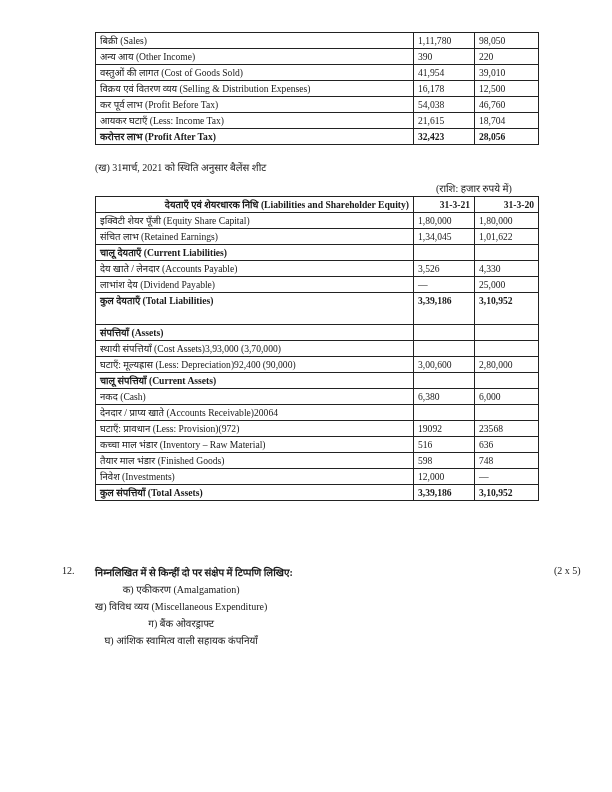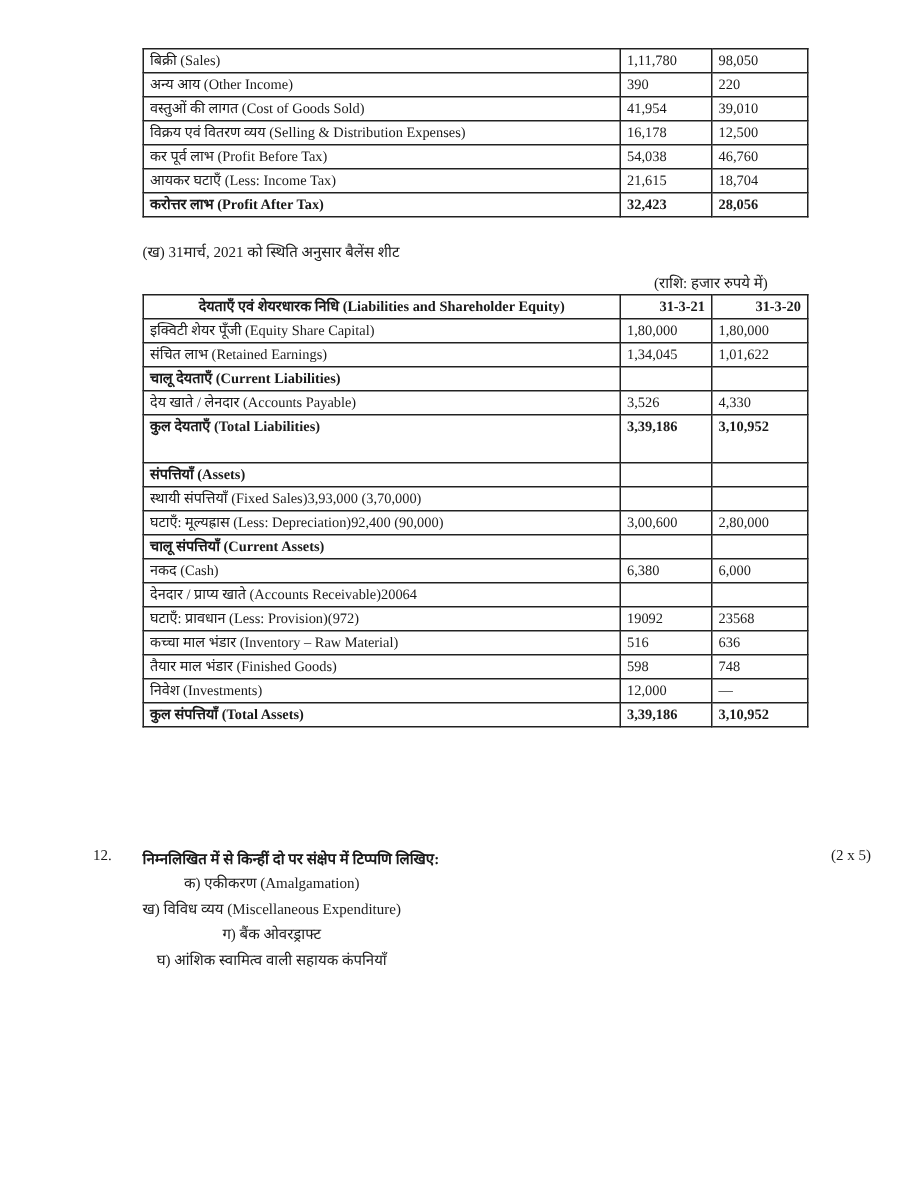--- a/index.html
+++ b/index.html
@@ -4,21 +4,21 @@
 <style>
   html, body { margin:0; padding:0; background:#ffffff; }
   body { width:612px; height:792px; position:relative; overflow:hidden;
          font-family:"Liberation Serif","DejaVu Serif",serif; color:#1a1a1a; font-size:9.6px; }
   table { border-collapse:collapse; position:absolute; table-layout:fixed; }
   td { border:1px solid #222; padding:0 4px; height:15px; line-height:15px; white-space:nowrap; overflow:hidden; vertical-align:top; }
   td.num { padding-left:4px;font-family:Liberation Serif, serif; }
   tr.bold td { font-weight:bold; }
   tr.tall td { height:31px;margin-left:36px; }
   th { border:1px solid #222; font-weight:bold; height:15px; line-height:15px; padding:0 4px; text-align:right; }
-  th.lbl { text-align:center; }
+  th.lbl { text-align:right; }
   #t1 { left:95px; top:32px; width:443px; border:1.5px solid #111; }
   #t2 { left:95px; top:196px; width:443px; border:1.5px solid #111; }
   col.c1 { width:318px; } col.c2 { width:61px; } col.c3 { width:64px; }
   .caption { position:absolute; left:95px; top:160px; font-size:10px; }
   .unit { position:absolute; left:436px; top:181px; font-size:10px; }
   .q { position:absolute; top:565px; font-size:10px; }
   .qnum { left:62px; font-weight:normal; }
   .qtext { left:95px; font-weight:bold; }
   .marks { position:absolute; left:554px; top:565px; font-size:10px; }
   .opts { position:absolute; left:95px; top:581px; font-size:10px; line-height:17px;text-align:center; }
@@ -101,32 +101,37 @@
       <tr class="bold">
         <td>चालू देयताएँ (Current Liabilities)</td>
         <td class="num"></td>
         <td class="num"></td>
       </tr>
       <tr>
         <td>देय खाते / लेनदार (Accounts Payable)</td>
         <td class="num">3,526</td>
         <td class="num">4,330</td>
       </tr>
+      <tr>
+        <td>लाभांश देय (Dividend Payable)</td>
+        <td class="num">—</td>
+        <td class="num">25,000</td>
+      </tr>
       <tr class="bold tall">
         <td>कुल देयताएँ (Total Liabilities)</td>
         <td class="num">3,39,186</td>
         <td class="num">3,10,952</td>
       </tr>
       <tr class="bold">
         <td>संपत्तियाँ (Assets)</td>
         <td class="num"></td>
         <td class="num"></td>
       </tr>
       <tr>
-        <td>स्थायी संपत्तियाँ (Fixed Sales)3,93,000 (3,70,000)</td>
+        <td>स्थायी संपत्तियाँ (Cost Assets)3,93,000 (3,70,000)</td>
         <td class="num"></td>
         <td class="num"></td>
       </tr>
       <tr>
         <td>घटाएँ: मूल्यह्रास (Less: Depreciation)92,400 (90,000)</td>
         <td class="num">3,00,600</td>
         <td class="num">2,80,000</td>
       </tr>
       <tr class="bold">
         <td>चालू संपत्तियाँ (Current Assets)</td>

